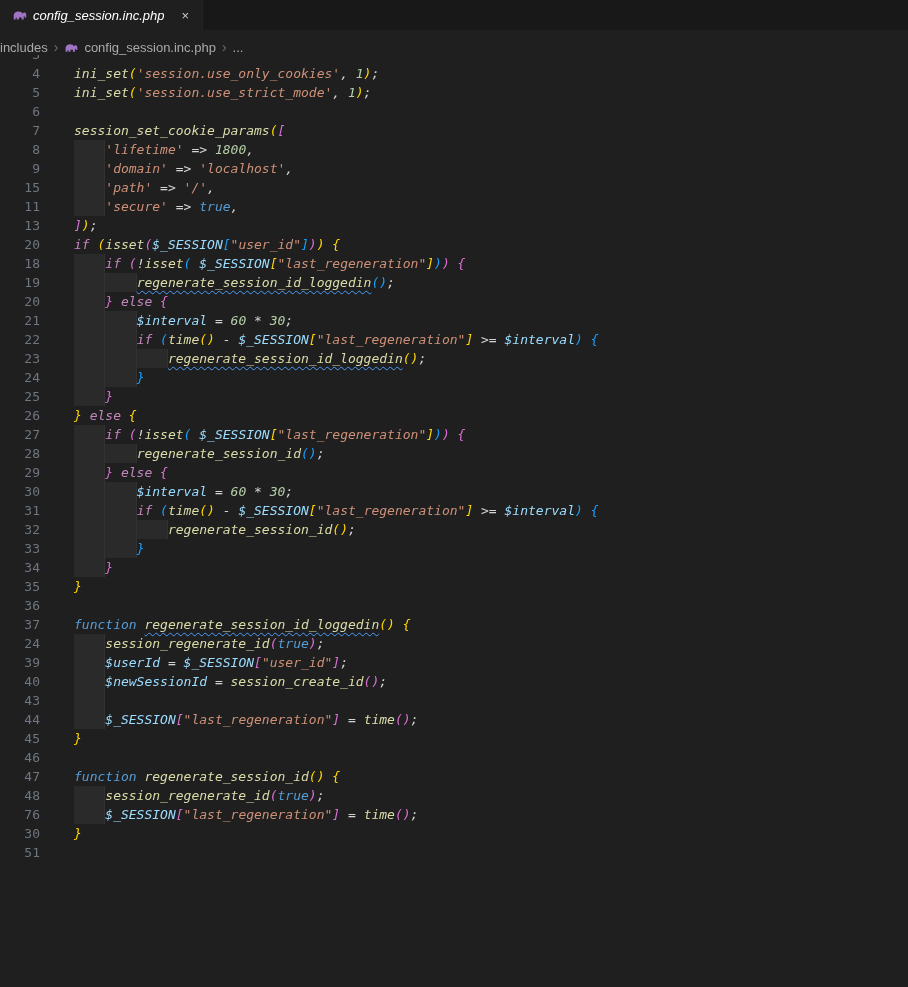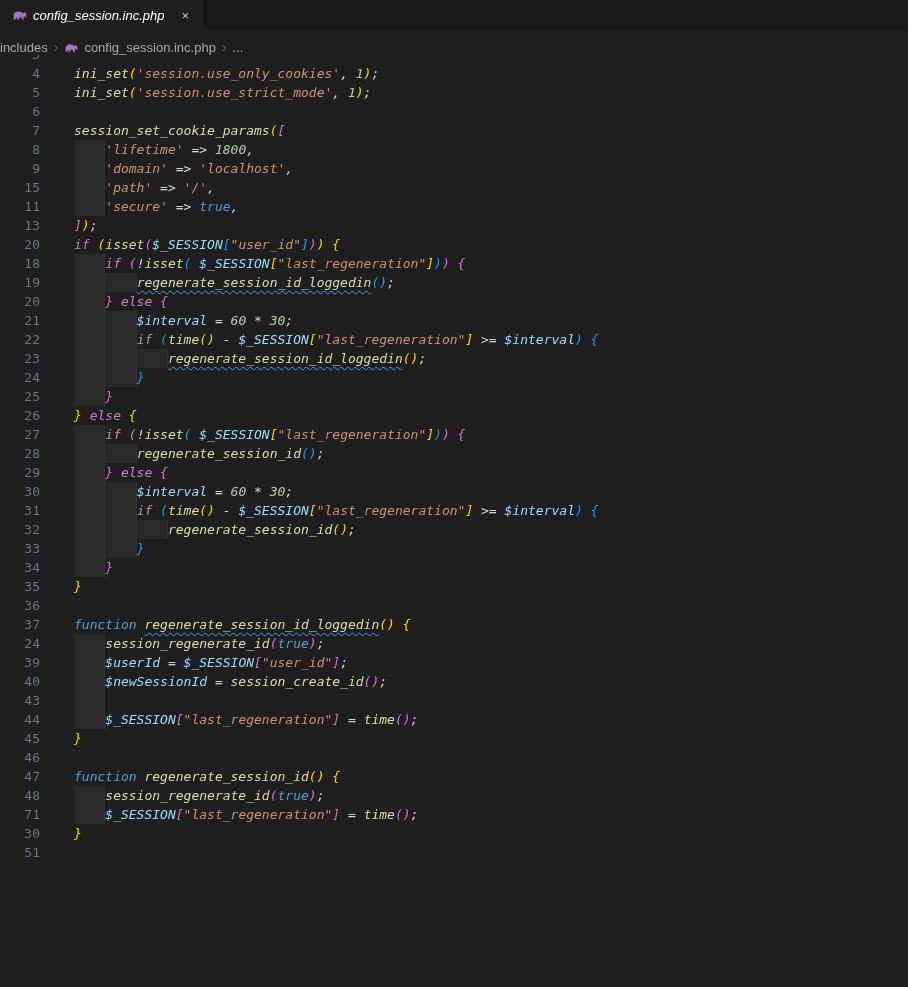--- a/index.html
+++ b/index.html
@@ -288,21 +288,21 @@
       </div>
       <div class="line">
         <div class="ln">47</div>
         <div class="code"><span class="t-kwd">function</span><span class="t-ws"> </span><span class="t-fn">regenerate_session_id</span><span class="t-b1">(</span><span class="t-b1">)</span><span class="t-ws"> </span><span class="t-b1">{</span></div>
       </div>
       <div class="line">
         <div class="ln">48</div>
         <div class="code"><span class="iblock" style="left: 0ch;"></span><span class="t-ws">    </span><span class="t-fn">session_regenerate_id</span><span class="t-b2">(</span><span class="t-const">true</span><span class="t-b2">)</span><span class="t-pun">;</span></div>
       </div>
       <div class="line">
-        <div class="ln">71</div>
+        <div class="ln">76</div>
         <div class="code"><span class="iblock" style="left: 0ch;"></span><span class="t-ws">    </span><span class="t-var">$_SESSION</span><span class="t-b2">[</span><span class="t-str">"last_regeneration"</span><span class="t-b2">]</span><span class="t-pun"> = </span><span class="t-fn">time</span><span class="t-b2">(</span><span class="t-b2">)</span><span class="t-pun">;</span></div>
       </div>
       <div class="line">
         <div class="ln">30</div>
         <div class="code"><span class="t-b1">}</span></div>
       </div>
       <div class="line">
         <div class="ln">51</div>
         <div class="code"></div>
       </div>

